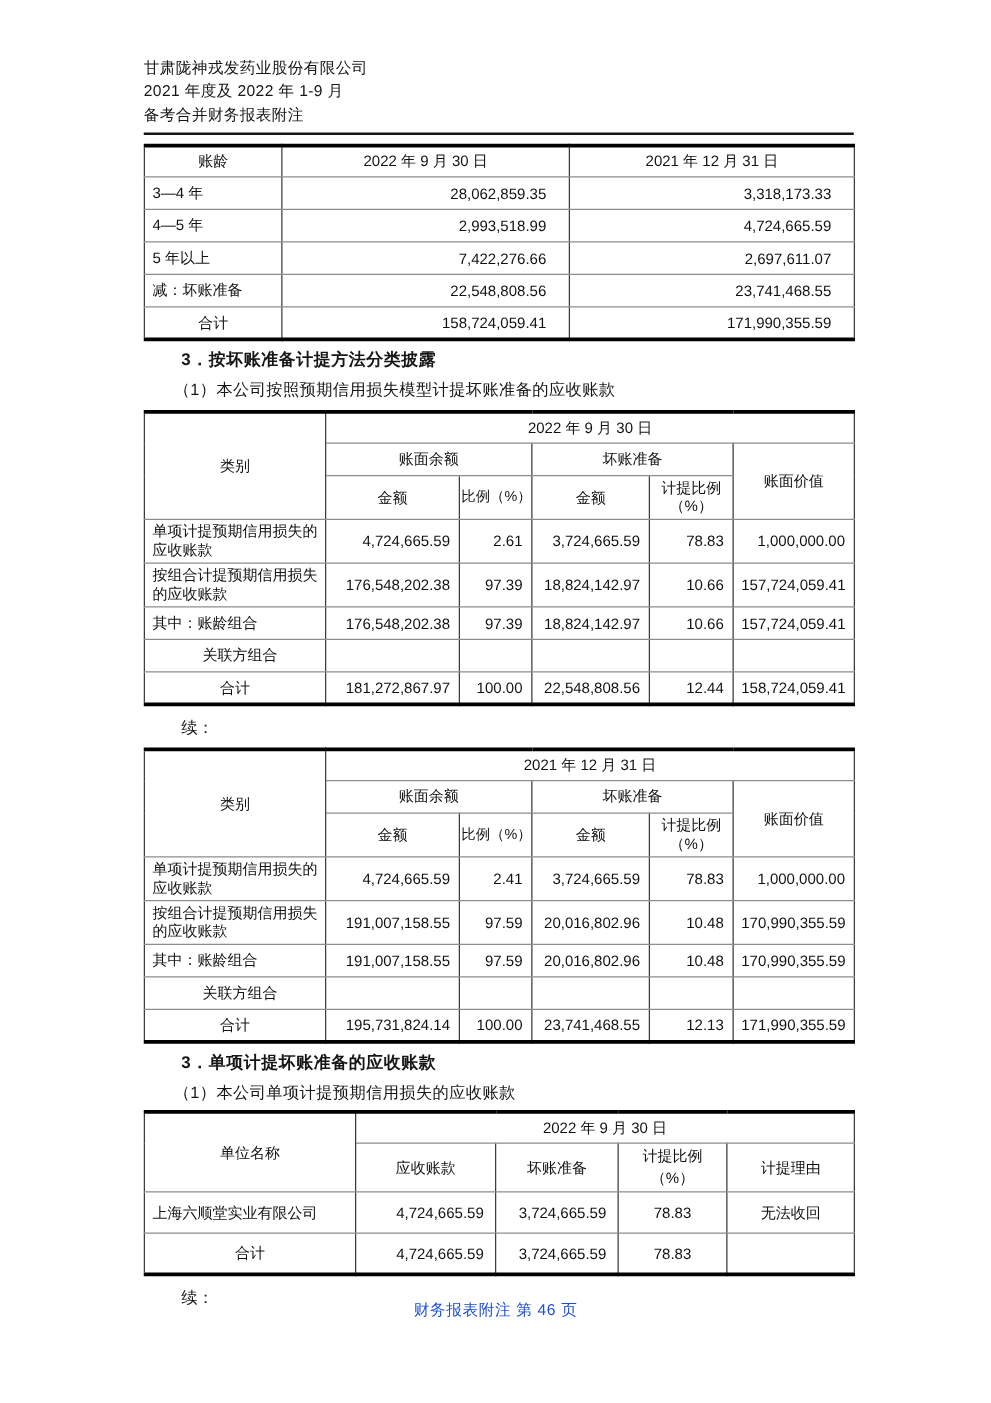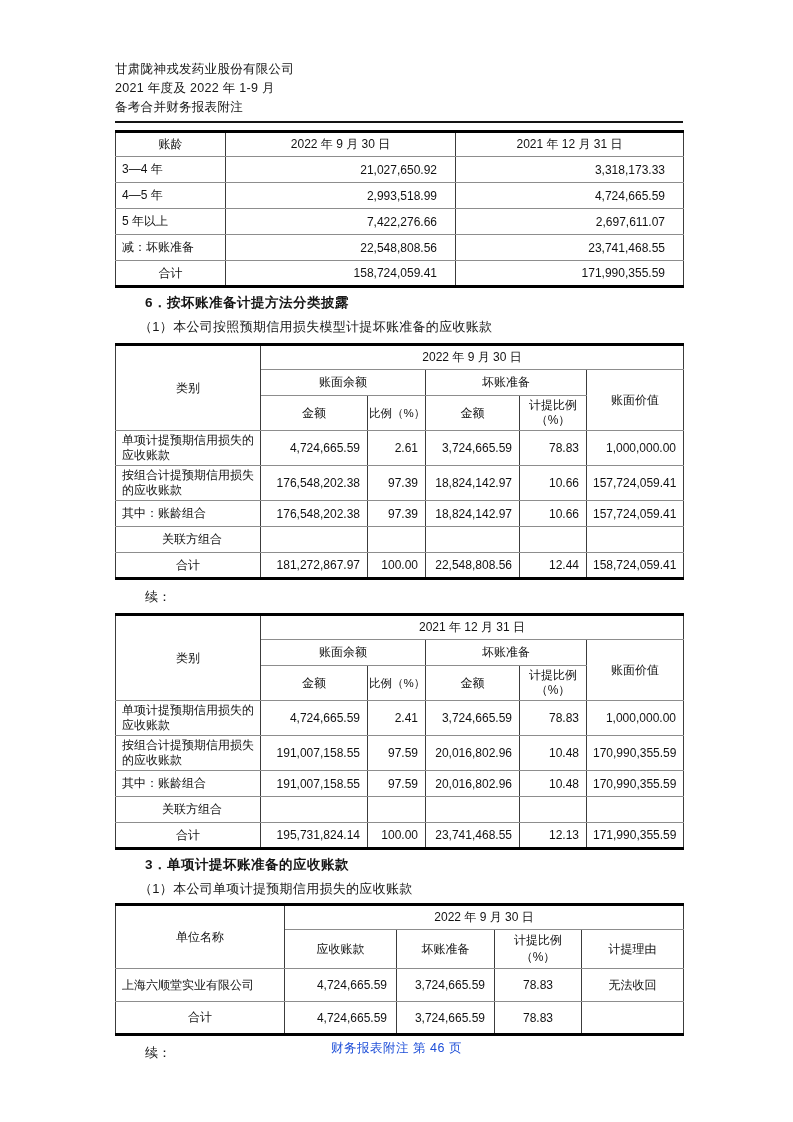--- a/index.html
+++ b/index.html
@@ -5,21 +5,21 @@
   * { box-sizing: border-box; }
   html, body { margin: 0; padding: 0; background: #fff; }
   .page {
     position: relative;
     width: 793px; height: 1122px;
     background: #ffffff;
     font-family: "Liberation Sans", "DejaVu Sans", sans-serif;
     color: #161616;
     overflow: hidden;
   }
-  .content { position: absolute; left: 115px; top: 16px; width: 568px; }
+  .content { position: absolute; left: 115px; top: 1px; width: 568px; }
 
   .doc-header { margin-top: 44px; font-size: 12.5px; line-height: 19px; letter-spacing: 0.3px; }
   .rule { margin-top: 4px; border-top: 2px solid #141414; height: 0; }
 
   table.fin {
     border-collapse: collapse;
     table-layout: fixed;
     width: 568px;
     font-size: 12px;
     color: #111;
@@ -85,21 +85,21 @@
           <col style="width:228px">
         </colgroup>
       <tbody>
           <tr class="hrow">
         <td class="c">账龄</td>
         <td class="c">2022 年 9 月 30 日</td>
         <td class="c">2021 年 12 月 31 日</td>
       </tr>
       <tr>
         <td class="l">3—4 年</td>
-        <td class="num">21,027,650.92</td>
+        <td class="num">28,062,859.35</td>
         <td class="num">3,318,173.33</td>
       </tr>
       <tr>
         <td class="l">4—5 年</td>
         <td class="num">2,993,518.99</td>
         <td class="num">4,724,665.59</td>
       </tr>
       <tr>
         <td class="l">5 年以上</td>
         <td class="num">7,422,276.66</td>
@@ -111,21 +111,21 @@
         <td class="num">23,741,468.55</td>
       </tr>
       <tr>
         <td class="c">合计</td>
         <td class="num">158,724,059.41</td>
         <td class="num">171,990,355.59</td>
       </tr>
     </tbody>
       </table>
 
-    <div class="sec-title">6．按坏账准备计提方法分类披露</div>
+    <div class="sec-title">3．按坏账准备计提方法分类披露</div>
     <div class="sec-sub">（1）本公司按照预期信用损失模型计提坏账准备的应收账款</div>
 
     <table class="fin t-method mt8">
       <colgroup>
           <col style="width:145px">
           <col style="width:107px">
           <col style="width:58px">
           <col style="width:94px">
           <col style="width:67px">
           <col style="width:97px">

